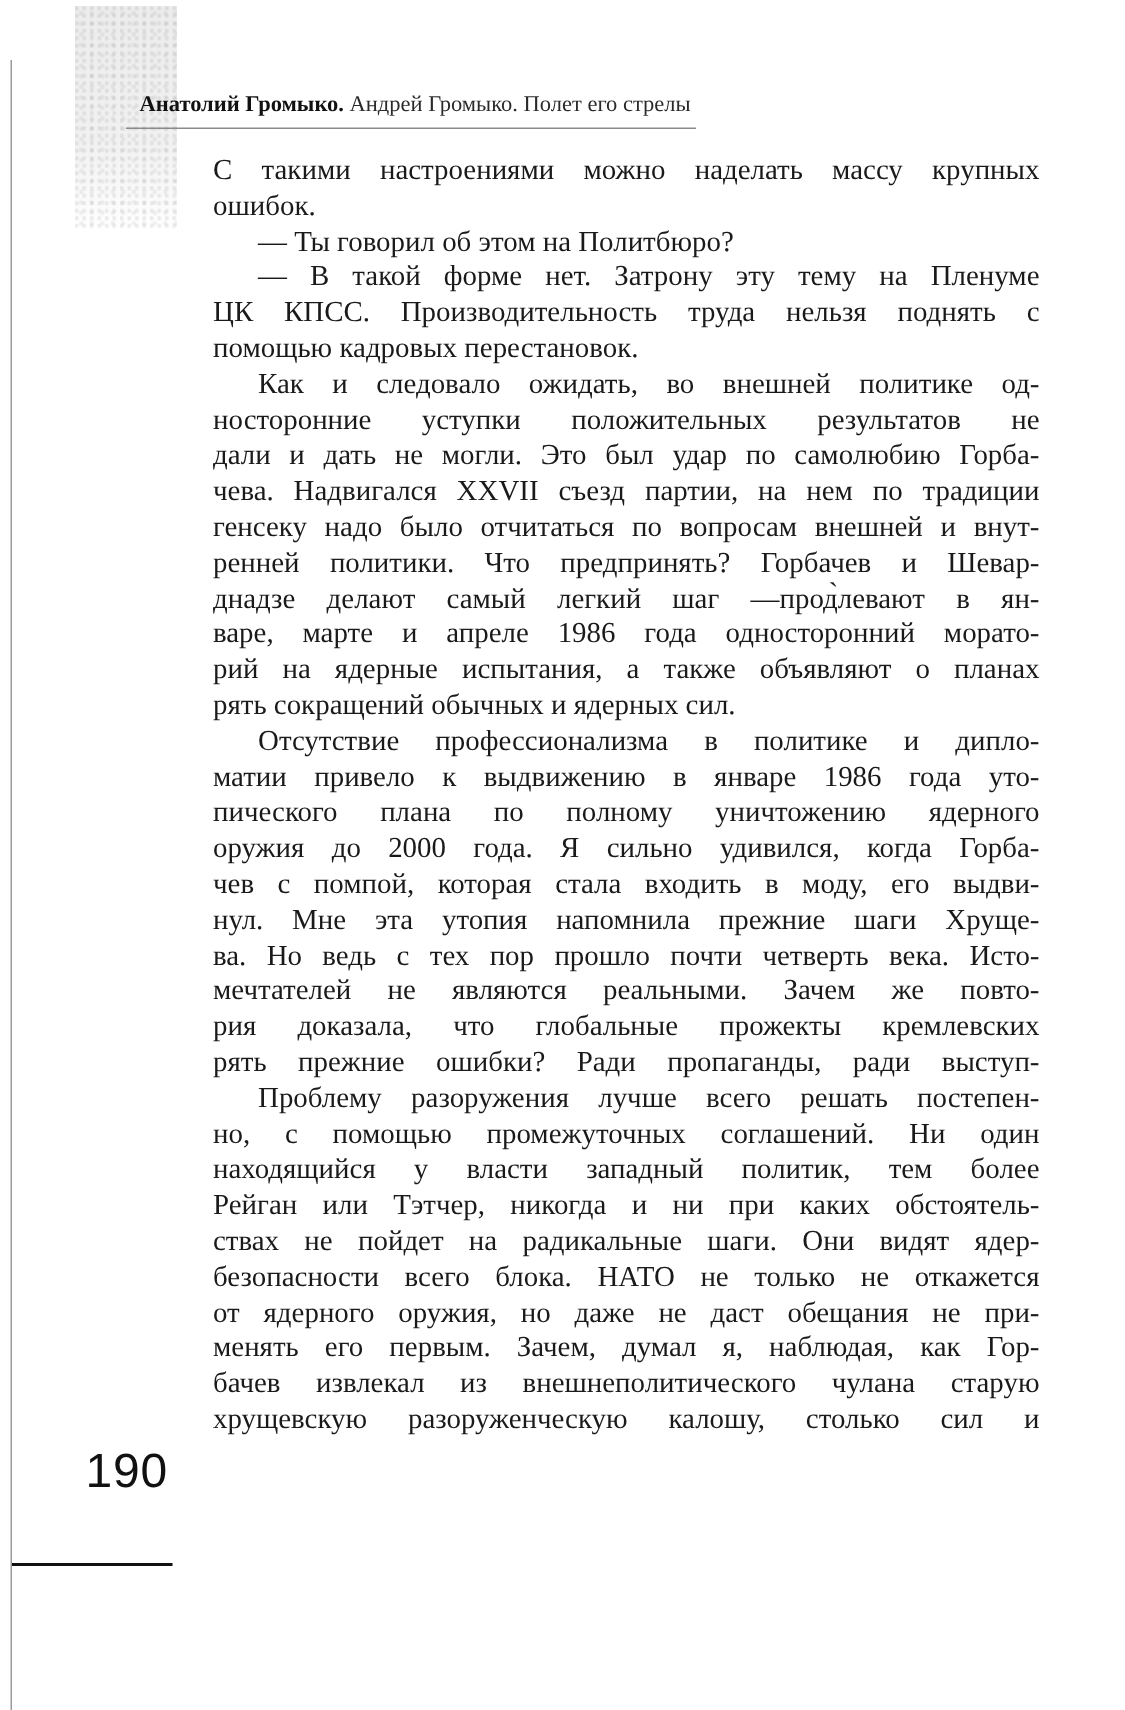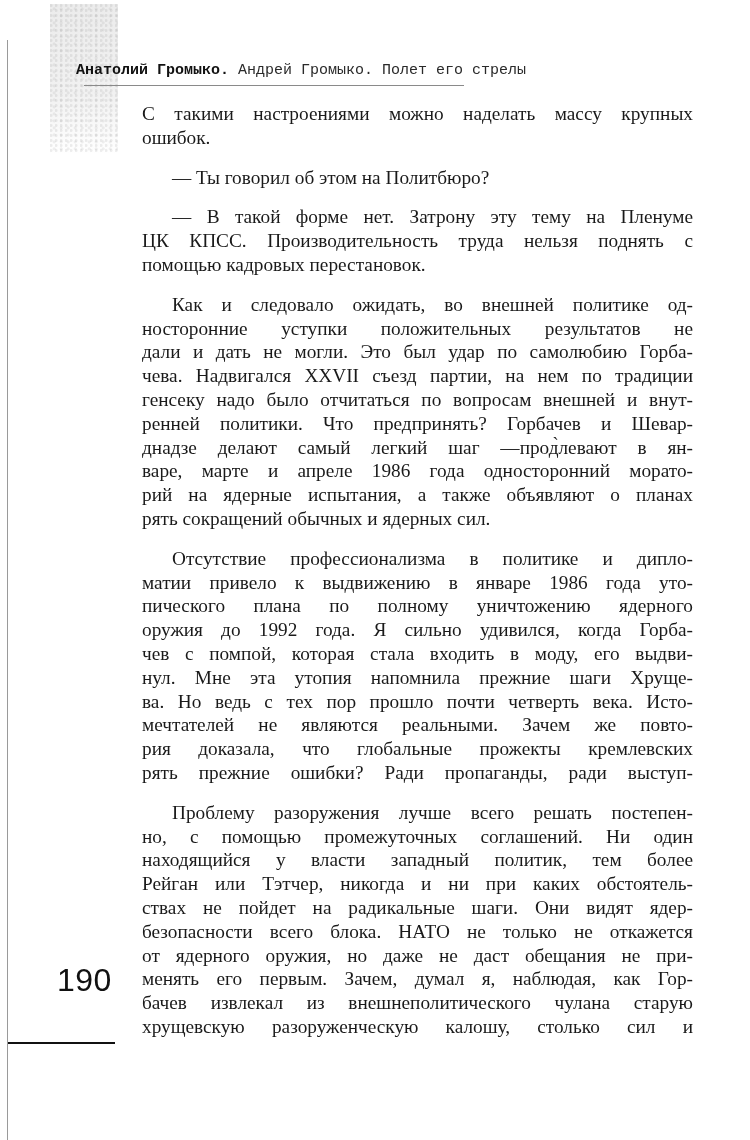--- a/index.html
+++ b/index.html
@@ -10,29 +10,29 @@
   .speckle {
     position: absolute; left: 50px; top: 4px; width: 68px; height: 150px;
     background:
       radial-gradient(circle at 20% 30%, rgba(0,0,0,0.07) 0 1px, transparent 2px),
       radial-gradient(circle at 60% 70%, rgba(0,0,0,0.06) 0 1px, transparent 2px),
       linear-gradient(180deg, #ececec 0%, #f1f1f1 60%, rgba(255,255,255,0) 100%);
     background-size: 5px 5px, 7px 7px, 100% 100%;
   }
   .edge-line { position: absolute; left: 7px; top: 40px; width: 1px; height: 1100px; background: #9a9a9a; }
   .running-head {
-    position: absolute; left: 76px; top: 62px; width: 420px;
-    font-family: Liberation Mono, monospace; font-size: 15px; color: #2a2a2a; white-space: nowrap;
+    position: absolute; left: 93px; top: 62px; width: 420px;
+    font-family: Liberation Serif, serif; font-size: 15px; color: #2a2a2a; white-space: nowrap;
   }
   .running-head .author { font-weight: bold; color: #111; }
   .head-rule { position: absolute; left: 84px; top: 85px; width: 380px; height: 1px; background: #8a8a8a; }
   .body-text { position: absolute; left: 142px; top: 102px; width: 551px; font-size: 19.3px; line-height: 23.8px; }
   .line { display: block; white-space: nowrap; text-align: justify; text-align-last: justify; height: 23.8px; }
   .line.last { text-align-last: left; }
-  .line.indent { padding-left: 30px; margin-top: 16px; }
+  .line.indent { padding-left: 30px; }
   .page-num {
     position: absolute; left: 57px; top: 962px; font-family: "Liberation Sans", "DejaVu Sans", sans-serif;
     font-size: 32px; color: #111; letter-spacing: 0.5px;
   }
   .foot-rule { position: absolute; left: 8px; top: 1042px; width: 107px; height: 2px; background: #111; }
 </style>
 </head>
 <body>
 
 <div class="speckle"></div>
@@ -56,21 +56,21 @@
     <span class="line">чева. Надвигался XXVII съезд партии, на нем по традиции</span>
     <span class="line">генсеку надо было отчитаться по вопросам внешней и внут-</span>
     <span class="line">ренней политики. Что предпринять? Горбачев и Шевар-</span>
     <span class="line">днадзе делают самый легкий шаг —прод̀левают в ян-</span>
     <span class="line">варе, марте и апреле 1986 года односторонний морато-</span>
     <span class="line">рий на ядерные испытания, а также объявляют о планах</span>
     <span class="line last">рять сокращений обычных и ядерных сил.</span>
     <span class="line indent">Отсутствие профессионализма в политике и дипло-</span>
     <span class="line">матии привело к выдвижению в январе 1986 года уто-</span>
     <span class="line">пического плана по полному уничтожению ядерного</span>
-    <span class="line">оружия до 1992 года. Я сильно удивился, когда Горба-</span>
+    <span class="line">оружия до 2000 года. Я сильно удивился, когда Горба-</span>
     <span class="line">чев с помпой, которая стала входить в моду, его выдви-</span>
     <span class="line">нул. Мне эта утопия напомнила прежние шаги Хруще-</span>
     <span class="line">ва. Но ведь с тех пор прошло почти четверть века. Исто-</span>
     <span class="line">мечтателей не являются реальными. Зачем же повто-</span>
     <span class="line">рия доказала, что глобальные прожекты кремлевских</span>
     <span class="line">рять прежние ошибки? Ради пропаганды, ради выступ-</span>
     <span class="line indent">Проблему разоружения лучше всего решать постепен-</span>
     <span class="line">но, с помощью промежуточных соглашений. Ни один</span>
     <span class="line">находящийся у власти западный политик, тем более</span>
     <span class="line">Рейган или Тэтчер, никогда и ни при каких обстоятель-</span>

